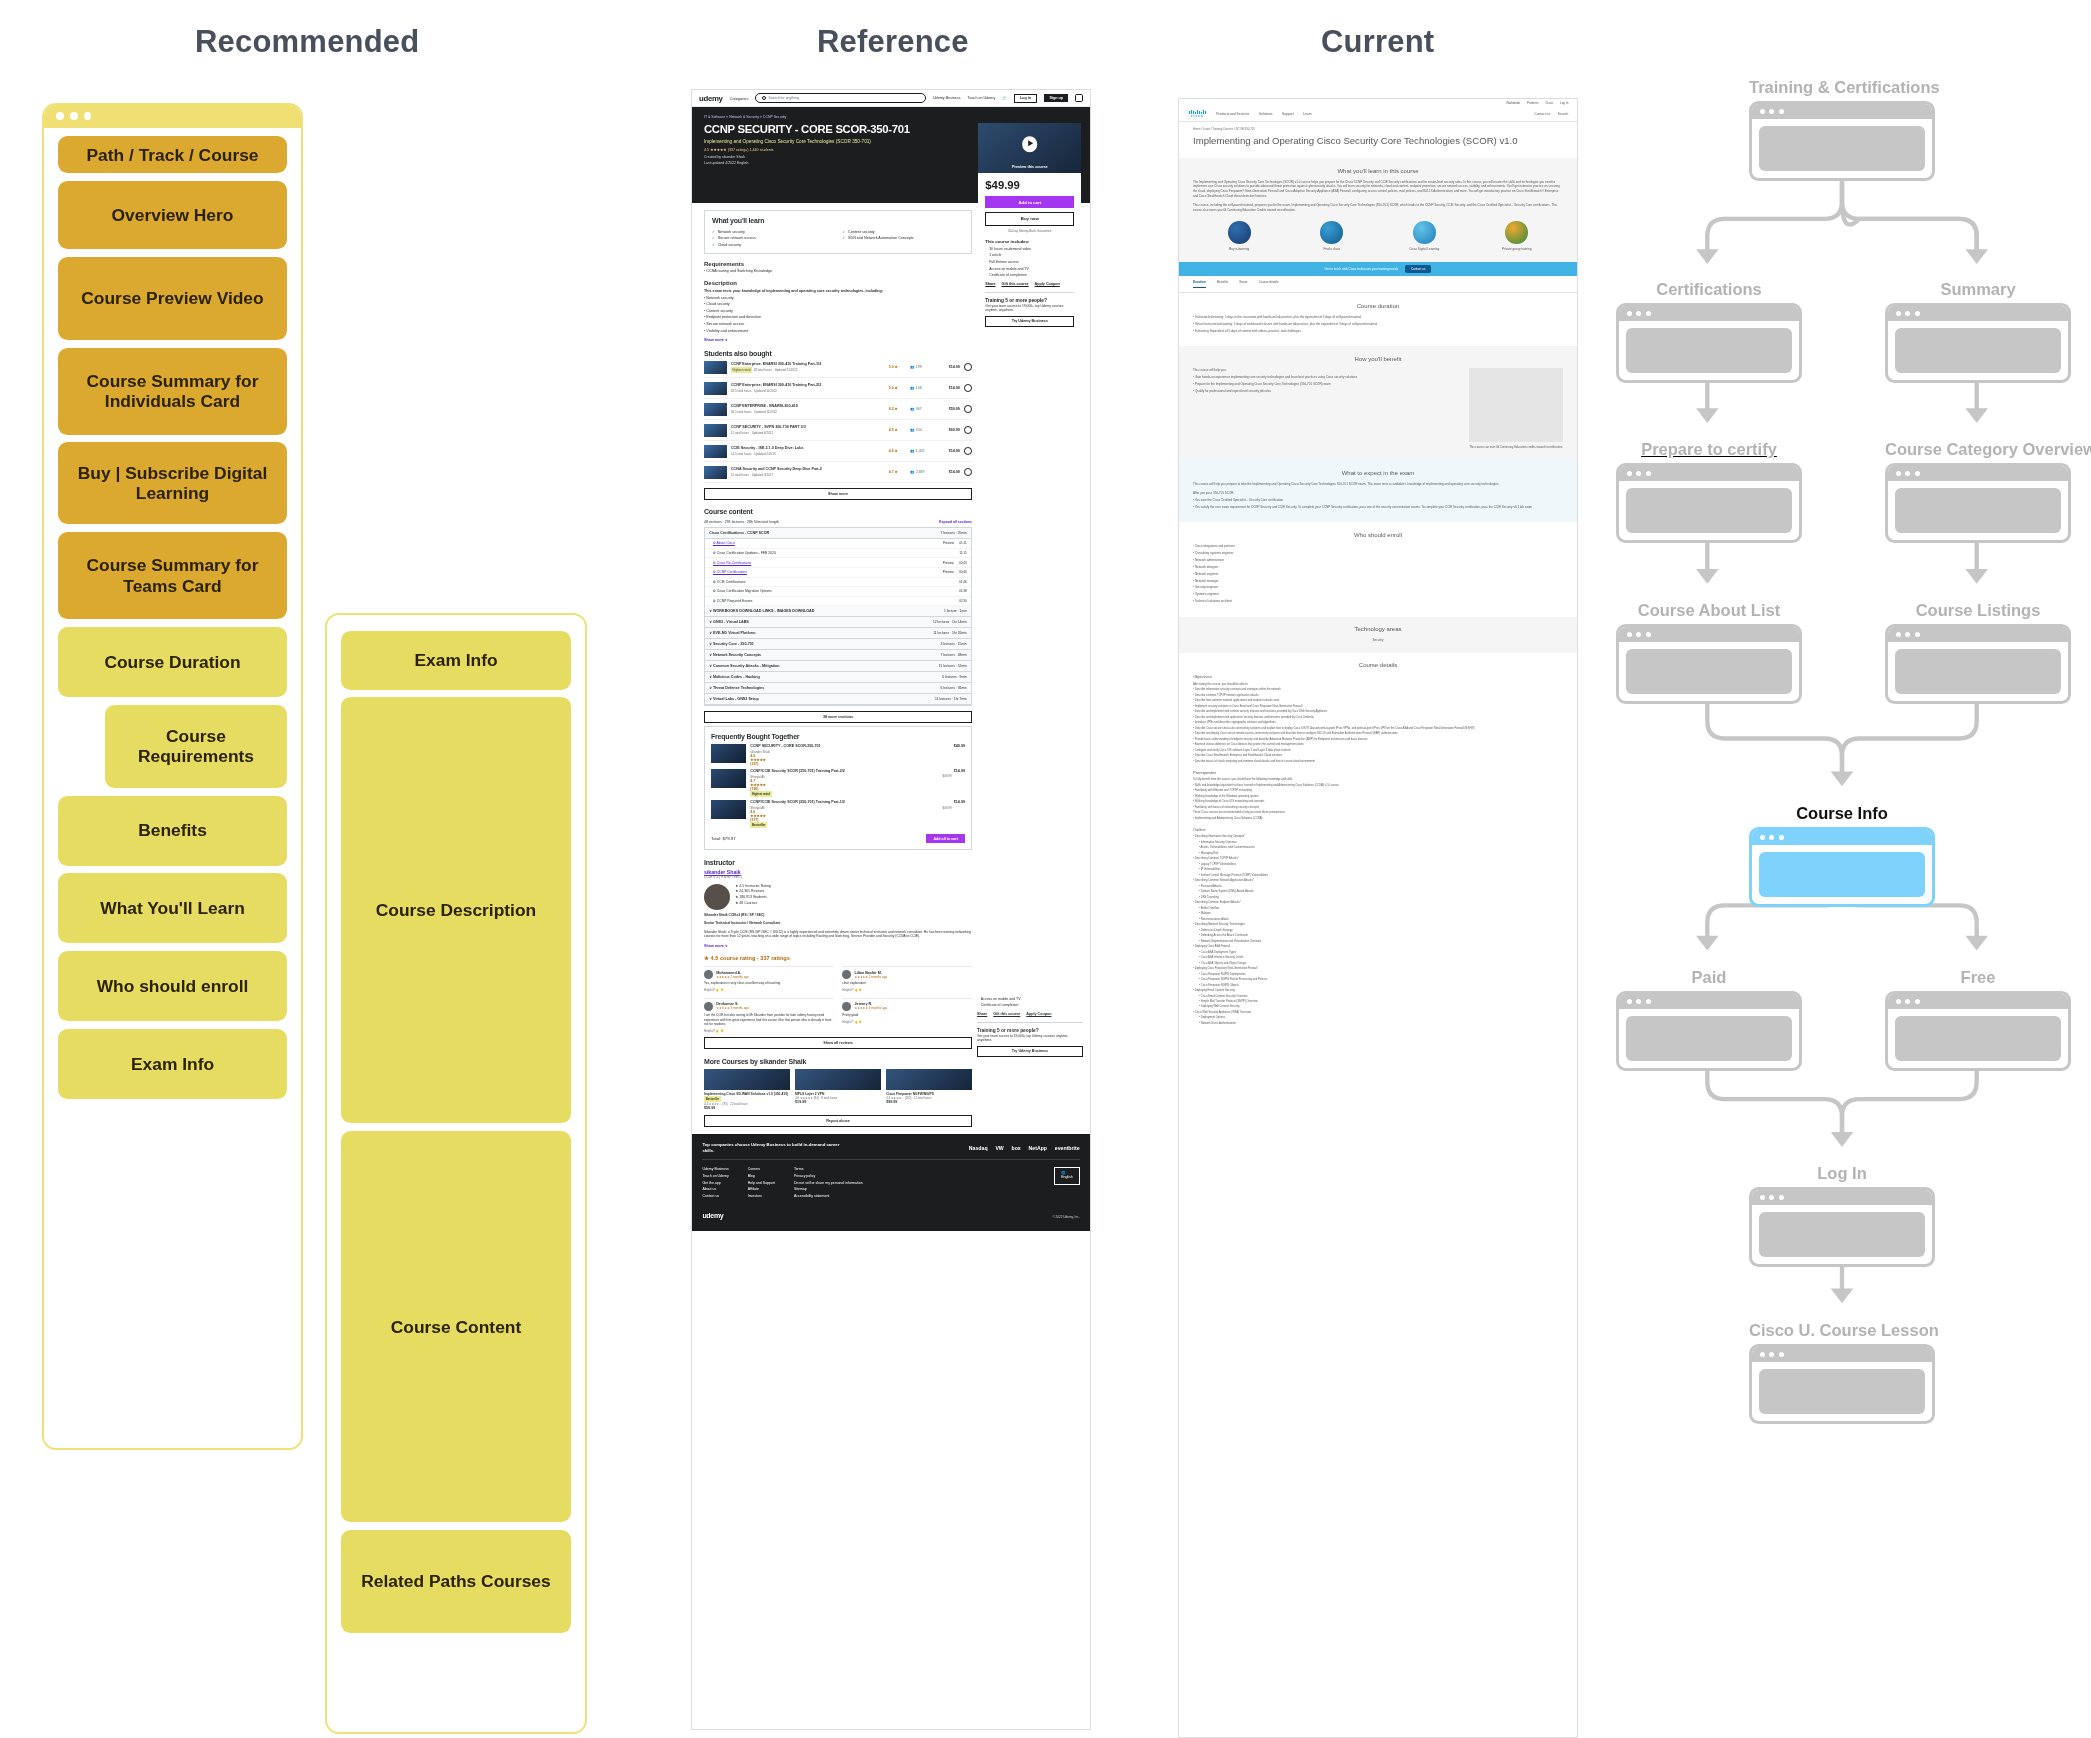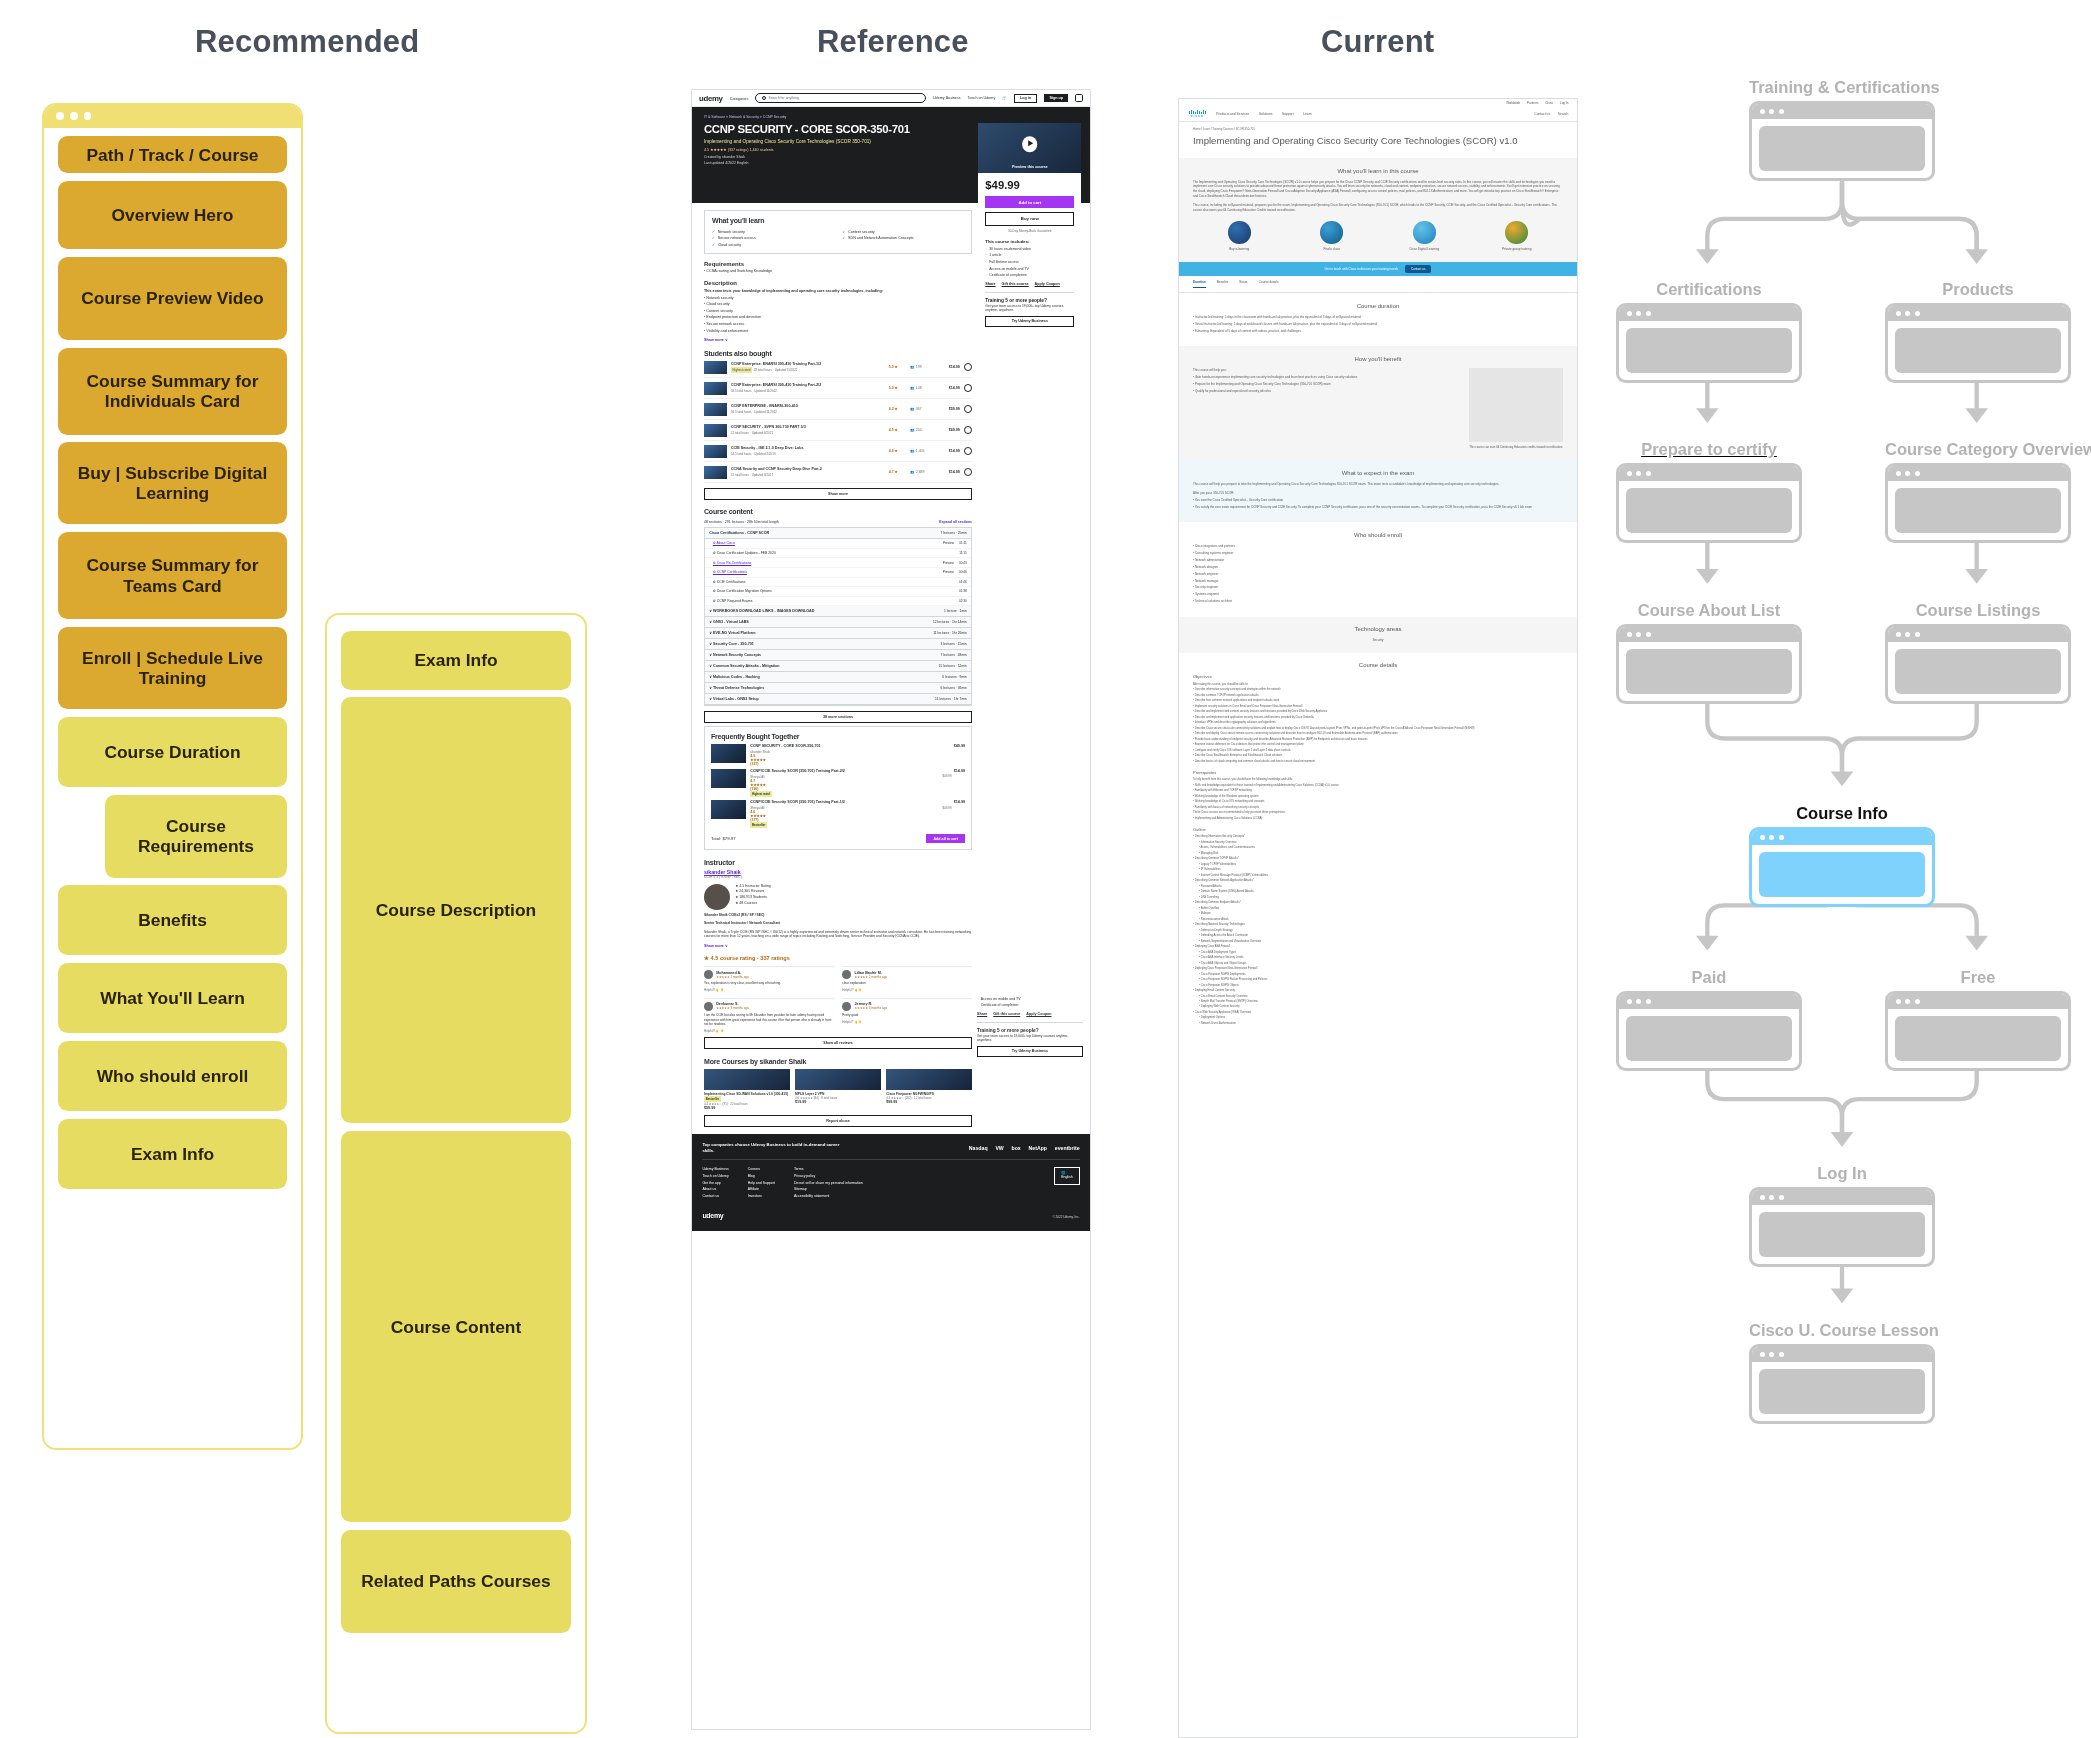--- a/index.html
+++ b/index.html
@@ -254,21 +254,20 @@
       <span class="wf-dot"></span>
       <span class="wf-dot"></span>
     </div>
     <div class="wf-body" id="wf-left-body">
         <div class="wf-block dark" style="height: 37px;">Path / Track / Course</div>
         <div class="wf-block dark" style="height: 68px;">Overview Hero</div>
         <div class="wf-block dark" style="height: 83px;">Course Preview Video</div>
         <div class="wf-block dark" style="height: 87px;">Course Summary for Individuals Card</div>
         <div class="wf-block dark" style="height: 82px;">Buy | Subscribe Digital Learning</div>
         <div class="wf-block dark" style="height: 87px;">Course Summary for Teams Card</div>
-        <div class="wf-block dark" style="height: 82px;">Enroll | Schedule Live Training</div>
         <div class="wf-block light" style="height: 70px;">Course Duration</div>
         <div class="wf-block light" style="height: 83px; margin-left: 47px;">Course Requirements</div>
         <div class="wf-block light" style="height: 70px;">Benefits</div>
         <div class="wf-block light" style="height: 70px;">What You'll Learn</div>
         <div class="wf-block light" style="height: 70px;">Who should enroll</div>
         <div class="wf-block light" style="height: 70px;">Exam Info</div>
       </div>
   </div>
 
   <div class="wf-window" id="wf-right">
@@ -1013,21 +1012,21 @@
           <div class="fwin">
             <div class="bar">
               <i></i>
               <i></i>
               <i></i>
             </div>
             <div class="inner"></div>
           </div>
         </div>
         <div class="fnode" style="left: 269px; top: 228px;">
-          <div class="flabel">Products</div>
+          <div class="flabel">Summary</div>
           <div class="fwin">
             <div class="bar">
               <i></i>
               <i></i>
               <i></i>
             </div>
             <div class="inner"></div>
           </div>
         </div>
         <div class="fnode" style="left: 0px; top: 388px; text-decoration: underline;">

